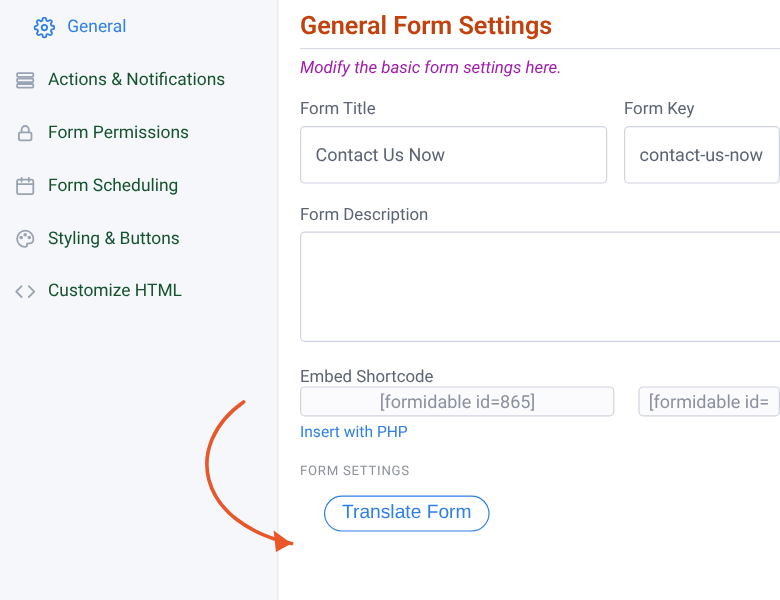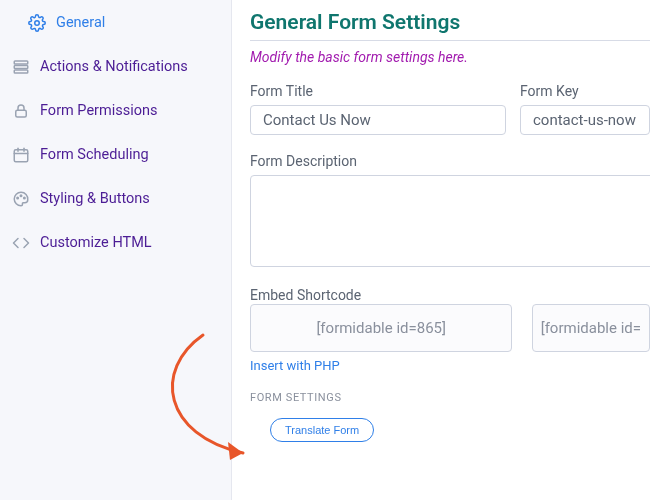--- a/index.html
+++ b/index.html
@@ -23,21 +23,21 @@
     padding-top: 4px;
     border-right: 1px solid #e5e7ef;
     flex-shrink: 0;
   }
   .nav-item {
     display: flex;
     align-items: center;
     gap: 10px;
     padding: 10px 14px 10px 12px;
     font-size: 14.5px;
-    color: #4c1d95;
+    color: #14532d;
     cursor: pointer;
     line-height: 1.2;
     margin-bottom: 6px;
   }
   .nav-item .icon {
     width: 18px;
     height: 18px;
     flex-shrink: 0;
     color: #9aa3b2;
   }
@@ -49,21 +49,21 @@
     color: #2f7fe8;
   }
   .main {
     flex: 1;
     padding: 10px 0 0 18px;
     overflow: hidden;
   }
   h1 {
     font-size: 21px;
     font-weight: 600;
-    color: #0f766e;
+    color: #c2410c;
     margin-bottom: 6px;
   }
   .title-rule {
     border: none;
     border-top: 1px solid #d7dbe6;
     margin-bottom: 8px;
   }
   .subtitle {
     font-style: italic;
     color: #a21caf;
@@ -90,30 +90,30 @@
   }
   input.text, textarea.text, .readonly-box {
     border: 1px solid #cfd4e0;
     border-radius: 4px;
     background: #fff;
     font-size: 15px;
     color: #5b6472;
     font-family: inherit;
   }
   input.text {
-    height: 30px;
+    height: 48px;
     padding: 0 12px;
   }
   textarea.text {
     height: 92px;
     padding: 10px 12px;
     resize: none;
   }
   .readonly-box {
-    height: 48px;
+    height: 25px;
     display: flex;
     align-items: center;
     justify-content: center;
     background: #fbfbfd;
     color: #8a909d;
     font-size: 15px;
     overflow: hidden;
     white-space: nowrap;
     padding: 0 8px;
   }
@@ -131,21 +131,21 @@
     margin-top: 18px;
     margin-bottom: 14px;
   }
   .pill-btn {
     display: inline-block;
     border: 1.5px solid #2f7fe8;
     color: #2f7fe8;
     background: #fff;
     border-radius: 20px;
     padding: 5px 14px;
-    font-size: 11px;
+    font-size: 16px;
     cursor: pointer;
     margin-left: 20px;
   }
   .block-gap { height: 18px; }
   
   .arrow {
     position: absolute;
     left: 148px;
     top: 330px;
     width: 130px;

